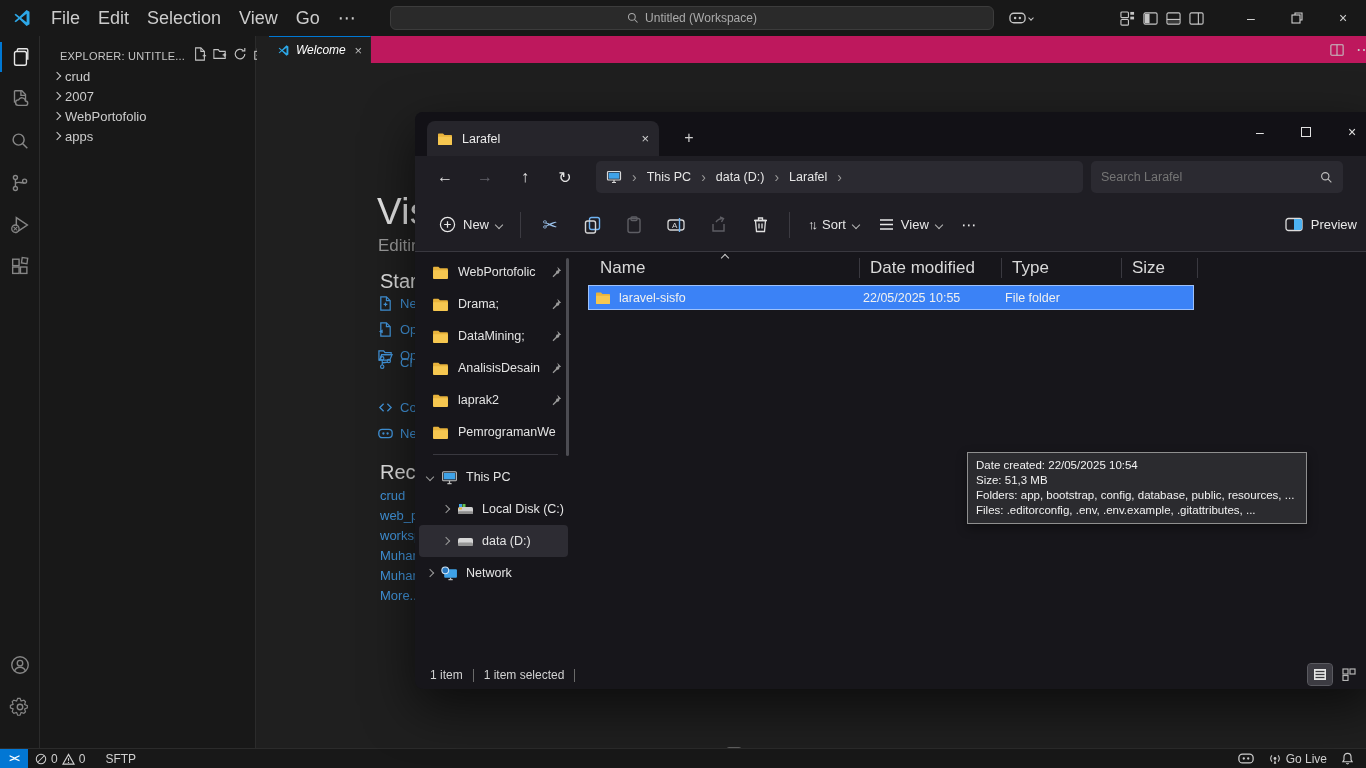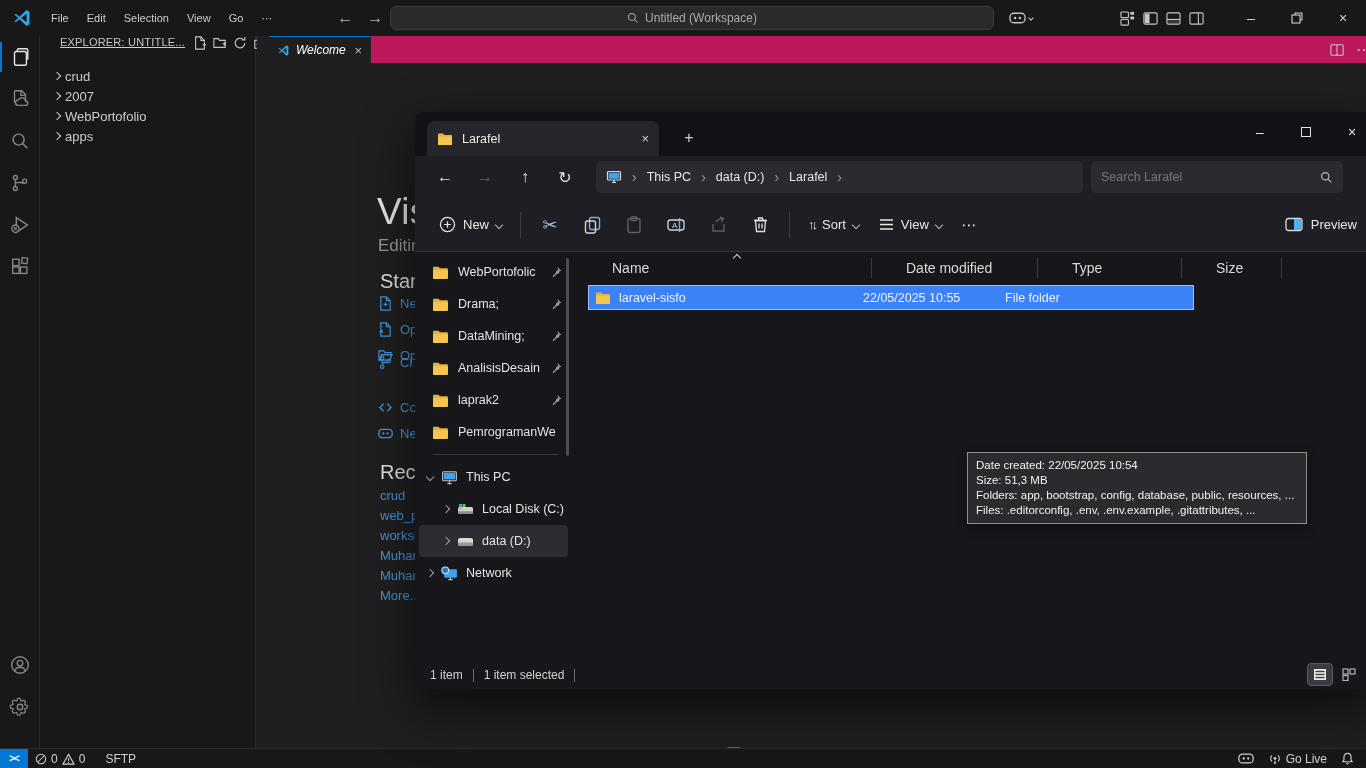--- a/index.html
+++ b/index.html
@@ -2,38 +2,38 @@
 <html><head>
 <meta charset="utf-8">
 <style>
   *{margin:0;padding:0;box-sizing:border-box;}
   body{background:#000;font-family:"Liberation Sans",sans-serif;}
   .screen{position:relative;width:1366px;height:768px;background:#1f1f1f;overflow:hidden;color:#ccc;}
 
   
   .vs-titlebar{position:absolute;left:0;top:0;width:1366px;height:36px;background:#181818;display:flex;align-items:center;}
   .vs-logo{width:20px;height:20px;margin:0 10px 0 12px;}
-  .vs-menu{font-size:11px;color:#cccccc;padding:0 9px;height:100%;display:flex;align-items:center;cursor:default;}
+  .vs-menu{font-size:18px;color:#cccccc;padding:0 9px;height:100%;display:flex;align-items:center;cursor:default;}
   .nav-arrows{display:flex;gap:14px;margin-left:56px;color:#b6b6b6;font-size:16px;}
   .vs-search{position:absolute;left:390px;top:6px;width:604px;height:24px;background:#2a2a2a;border:1px solid #3c3c3c;border-radius:6px;display:flex;align-items:center;justify-content:center;gap:6px;color:#ababab;font-size:12px;}
   .vs-tb-right{position:absolute;right:0;top:0;height:36px;display:flex;align-items:center;}
   .tb-icon{width:30px;height:36px;display:flex;align-items:center;justify-content:center;color:#c5c5c5;}
   .win-ctl{width:46px;height:36px;display:flex;align-items:center;justify-content:center;color:#d0d0d0;font-size:14px;}
   .layout-icons{display:flex;margin-right:24px;gap:8px;}
 
   
   .vs-activitybar{position:absolute;left:0;top:36px;width:40px;height:712px;background:#181818;border-right:1px solid #2b2b2b;}
   .act-icon{width:40px;height:42px;display:flex;align-items:center;justify-content:center;color:#868686;position:relative;}
   .act-icon.active{color:#e7e7e7;}
   .act-icon.active::before{content:"";position:absolute;left:0;top:6px;bottom:6px;width:2px;background:#0078d4;}
   .act-bottom{position:absolute;bottom:20px;left:0;width:40px;}
 
   
   .vs-sidebar{position:absolute;left:40px;top:36px;width:216px;height:712px;background:#181818;border-right:1px solid #2b2b2b;}
-  .sb-header{display:flex;align-items:flex-start;height:26px;padding:0 8px 0 20px;text-decoration:underline;}
+  .sb-header{display:flex;align-items:flex-end;height:26px;padding:0 8px 0 20px;}
   .sb-title{font-size:11px;color:#c5c5c5;flex:0 0 auto;letter-spacing:.2px;}
   .sb-actions{display:flex;gap:6px;margin-left:8px;color:#c5c5c5;}
   .sb-item{display:flex;align-items:center;height:20px;padding-left:14px;font-size:13px;color:#cccccc;gap:5px;}
   .chev{width:6px;height:6px;border-right:1.4px solid currentColor;border-bottom:1.4px solid currentColor;display:inline-block;flex:0 0 auto;}
   .chev.right{transform:rotate(-45deg);}
   .chev.down{transform:rotate(45deg);}
   .chev.up{transform:rotate(-135deg);}
 
   
   .vs-editor{position:absolute;left:257px;top:36px;width:1109px;height:712px;background:#1f1f1f;}
@@ -86,21 +86,21 @@
   .nav-item{display:flex;align-items:center;height:32px;padding-left:17px;gap:9px;font-size:12.5px;color:#e4e4e4;}
   .nav-item .pin{margin-left:auto;margin-right:10px;}
   .nav-sep{height:1px;background:#39383f;margin:6px 14px 6px 18px;}
   .tree-item{display:flex;align-items:center;height:32px;font-size:12.5px;color:#e4e4e4;gap:8px;}
   .tree-item.sel{background:#2d2c33;border-radius:4px;margin:0 4px;}
   .tree-chev{color:#9a9a9a;margin-left:12px;}
   .tree-chev.child{margin-left:28px;}
   .tree-item.sel .tree-chev.child{margin-left:24px;}
   .fe-scrollbar{position:absolute;right:3px;top:6px;width:3px;height:198px;background:#4c4c52;border-radius:2px;}
   .fe-files{position:relative;flex:1;padding-left:14px;}
-  .col-header{position:absolute;left:30px;top:3px;height:26px;display:flex;font-size:14px;color:#d9d9d9;gap:24px;}
+  .col-header{position:absolute;left:18px;top:3px;height:26px;display:flex;font-size:17px;color:#d9d9d9;}
   .col{display:flex;align-items:center;padding-left:10px;border-right:1px solid #3a3940;height:20px;margin-top:3px;}
   .col.name{width:270px;position:relative;}
   .col.mod{width:142px;}
   .col.type{width:120px;}
   .col.size{width:76px;border-right:1px solid #3a3940;}
   .sort-caret{position:absolute;left:132px;top:-3px;color:#cdcdcd;}
   .file-row{position:absolute;left:16px;top:33px;width:606px;height:25px;background:#3b82f6;border:1px solid rgba(255,255,255,.5);display:flex;align-items:center;font-size:12.5px;color:#f0f0f0;}
   .fr-name{width:266px;display:flex;align-items:center;gap:8px;padding-left:6px;}
   .fr-mod{width:142px;padding-left:8px;}
   .fr-type{width:120px;padding-left:8px;}

